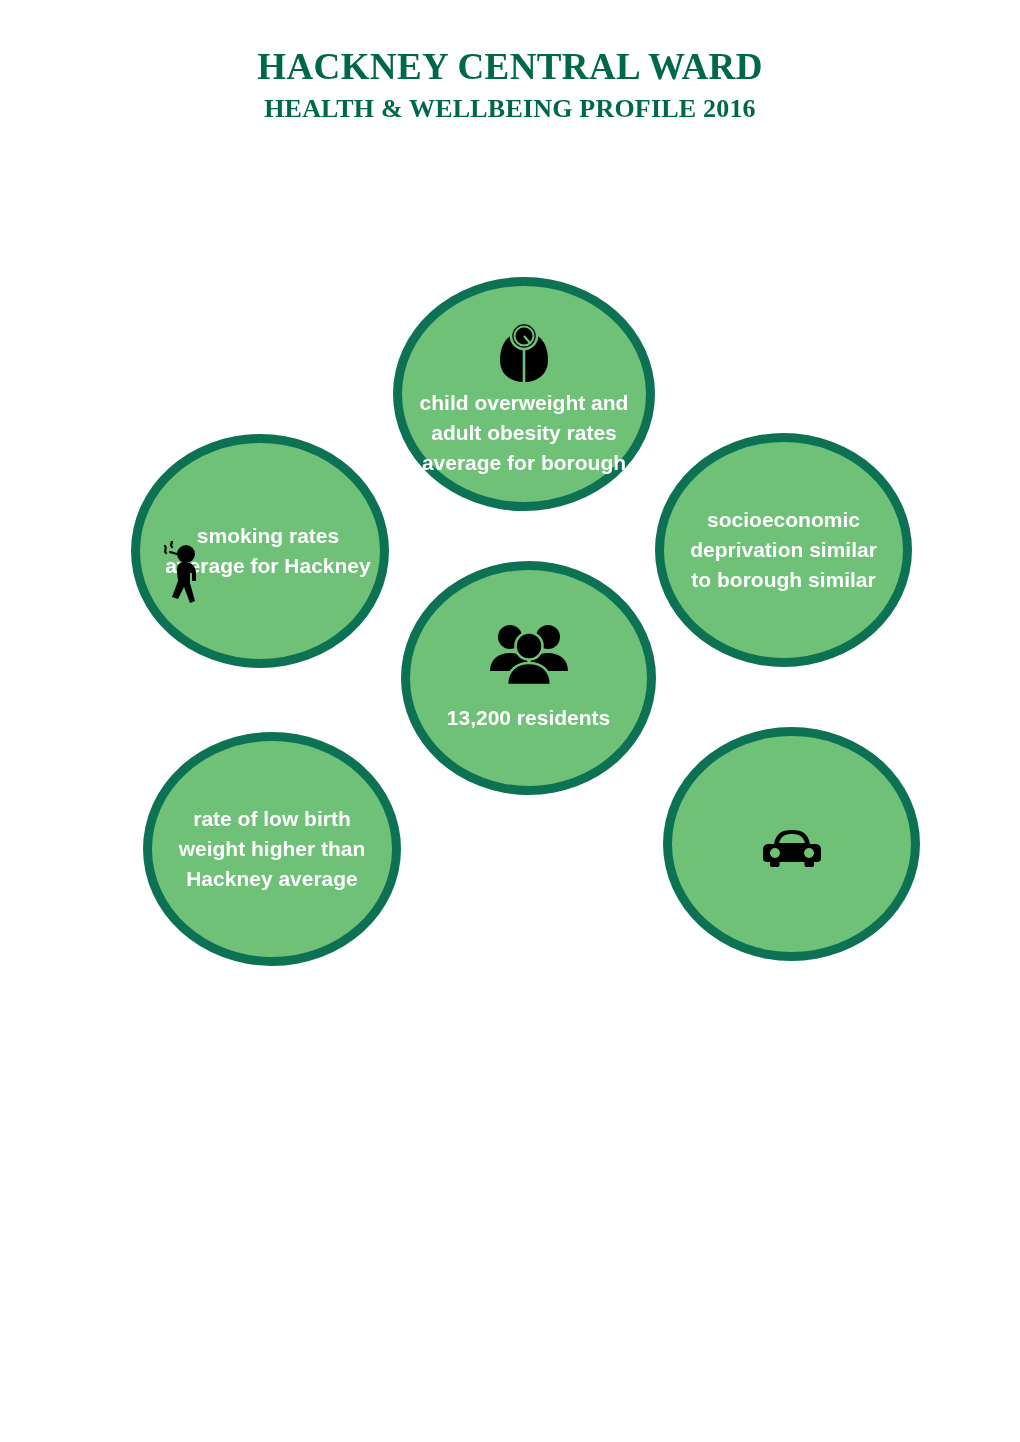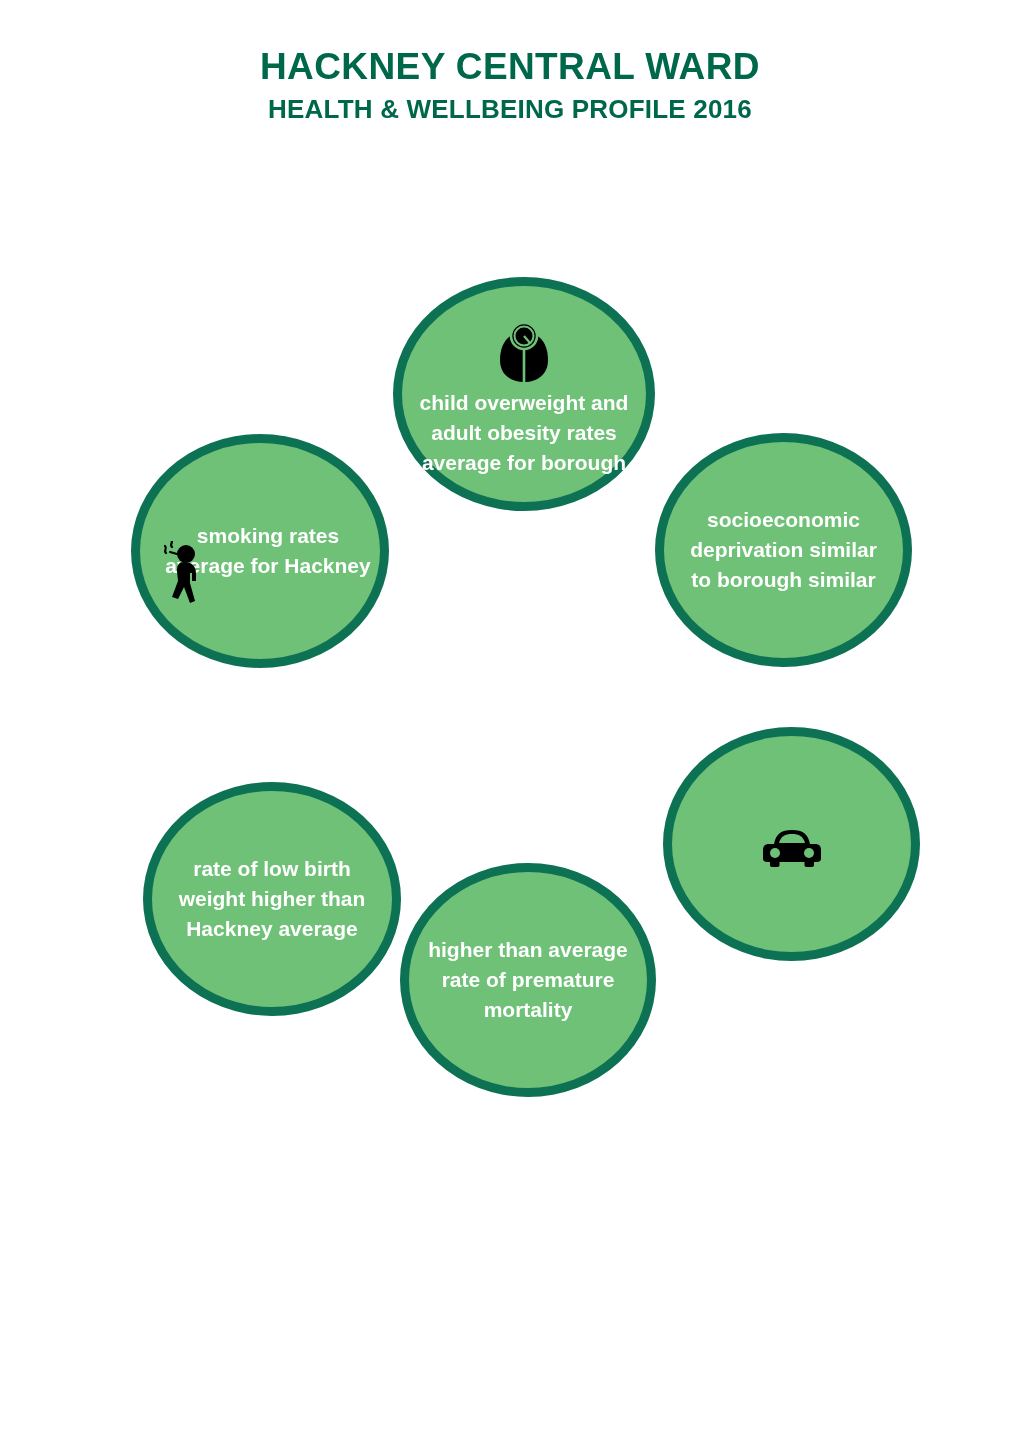--- a/index.html
+++ b/index.html
@@ -15,20 +15,21 @@
     overflow: hidden;
   }
 
   
   #header {
     position: absolute;
     top: 44px;
     left: 0;
     width: 1020px;
     text-align: center;
+    font-family: Liberation Serif, serif;
   }
   #title-main {
     font-size: 37px;
     font-weight: bold;
     color: #00684a;
     letter-spacing: 0.4px;
     line-height: 46px;
     margin: 0;
   }
   #title-sub {
@@ -71,21 +72,21 @@
   .bubble-icon {
     display: block;
     line-height: 0;
   }
 
   
   #bubble-obesity   { left: 393px; top: 277px; width: 262px; height: 234px; }
   #bubble-smoking   { left: 131px; top: 434px; width: 258px; height: 234px; }
   #bubble-socio     { left: 655px; top: 433px; width: 257px; height: 234px; }
   #bubble-residents { left: 401px; top: 561px; width: 255px; height: 234px; }
-  #bubble-birth     { left: 143px; top: 782px; width: 258px; height: 234px; }
+  #bubble-birth     { left: 143px; top: 732px; width: 258px; height: 234px; }
   #bubble-roads     { left: 663px; top: 727px; width: 257px; height: 234px; }
   #bubble-mortality { left: 400px; top: 863px; width: 256px; height: 234px; }
 
   
   #bubble-obesity .bubble-icon   { margin-bottom: 4px; }
   #bubble-obesity .bubble-text   { margin-bottom: -12px; }
   #bubble-residents .bubble-icon { margin-bottom: 16px; }
   #bubble-roads .bubble-icon     { margin-top: 6px; }
   #bubble-smoking .bubble-text   { margin-left: 16px; }
 
@@ -130,33 +131,43 @@
         <path d="M22 21 C31 21 34 26 34 33 L34 40 L30 40 L30 32 L28 32 L28 42 L33 60 L28 62 L22 46 L16 58 L10 56 L16 40 L15 30 C15 24 17 21 22 21 Z" fill="#000000"></path>
       </svg>
     </span>
     <div class="bubble-text">smoking rates average for Hackney</div>
   </div>
 
   <div class="bubble" id="bubble-socio">
     <div class="bubble-text">socioeconomic deprivation similar to borough similar</div>
   </div>
 
+  <div class="bubble" id="bubble-residents">
+    <span class="bubble-icon">
+      <svg width="84" height="64" viewBox="0 0 84 64" xmlns="http://www.w3.org/2000/svg">
+        <circle cx="23" cy="14" r="12" fill="#000000"></circle>
+        <path d="M3 48 C3 36 12 30 23 30 C34 30 43 36 43 48 Z" fill="#000000"></path>
+        <circle cx="61" cy="14" r="12" fill="#000000"></circle>
+        <path d="M41 48 C41 36 50 30 61 30 C72 30 81 36 81 48 Z" fill="#000000"></path>
+        <circle cx="42" cy="23" r="13.5" fill="#000000" stroke="#6ec177" stroke-width="2.6"></circle>
+        <path d="M20 62 C20 47 30 40 42 40 C54 40 64 47 64 62 Z" fill="#000000" stroke="#6ec177" stroke-width="2.6"></path>
+      </svg>
+    </span>
+    <div class="bubble-text">13,200 residents</div>
+  </div>
 
   <div class="bubble" id="bubble-birth">
     <div class="bubble-text">rate of low birth weight higher than Hackney average</div>
   </div>
 
   <div class="bubble" id="bubble-roads">
     <span class="bubble-icon">
       <svg width="62" height="42" viewBox="0 0 62 42" xmlns="http://www.w3.org/2000/svg">
         <path d="M13 18 C15 8 20 4 31 4 C42 4 47 8 49 18 L54 18 C58 18 60 20 60 24 L60 33 C60 35 58 36 56 36 L53 36 L53 39 C53 40.5 52 41 50.5 41 L46 41 C44.5 41 43.5 40.5 43.5 39 L43.5 36 L18.5 36 L18.5 39 C18.5 40.5 17.5 41 16 41 L11.5 41 C10 41 9 40.5 9 39 L9 36 L6 36 C4 36 2 35 2 33 L2 24 C2 20 4 18 8 18 Z" fill="#000000"></path>
         <path d="M18 17 C20 10 24 8 31 8 C38 8 42 10 44 17 Z" fill="#6ec177"></path>
         <circle cx="14" cy="27" r="5" fill="#6ec177"></circle>
         <circle cx="48" cy="27" r="5" fill="#6ec177"></circle>
       </svg>
     </span>
   </div>
 
-  <div class="bubble" id="bubble-mortality">
-    <div class="bubble-text">higher than average rate of premature mortality</div>
-  </div>
 
 </div>
 
 </body></html>

